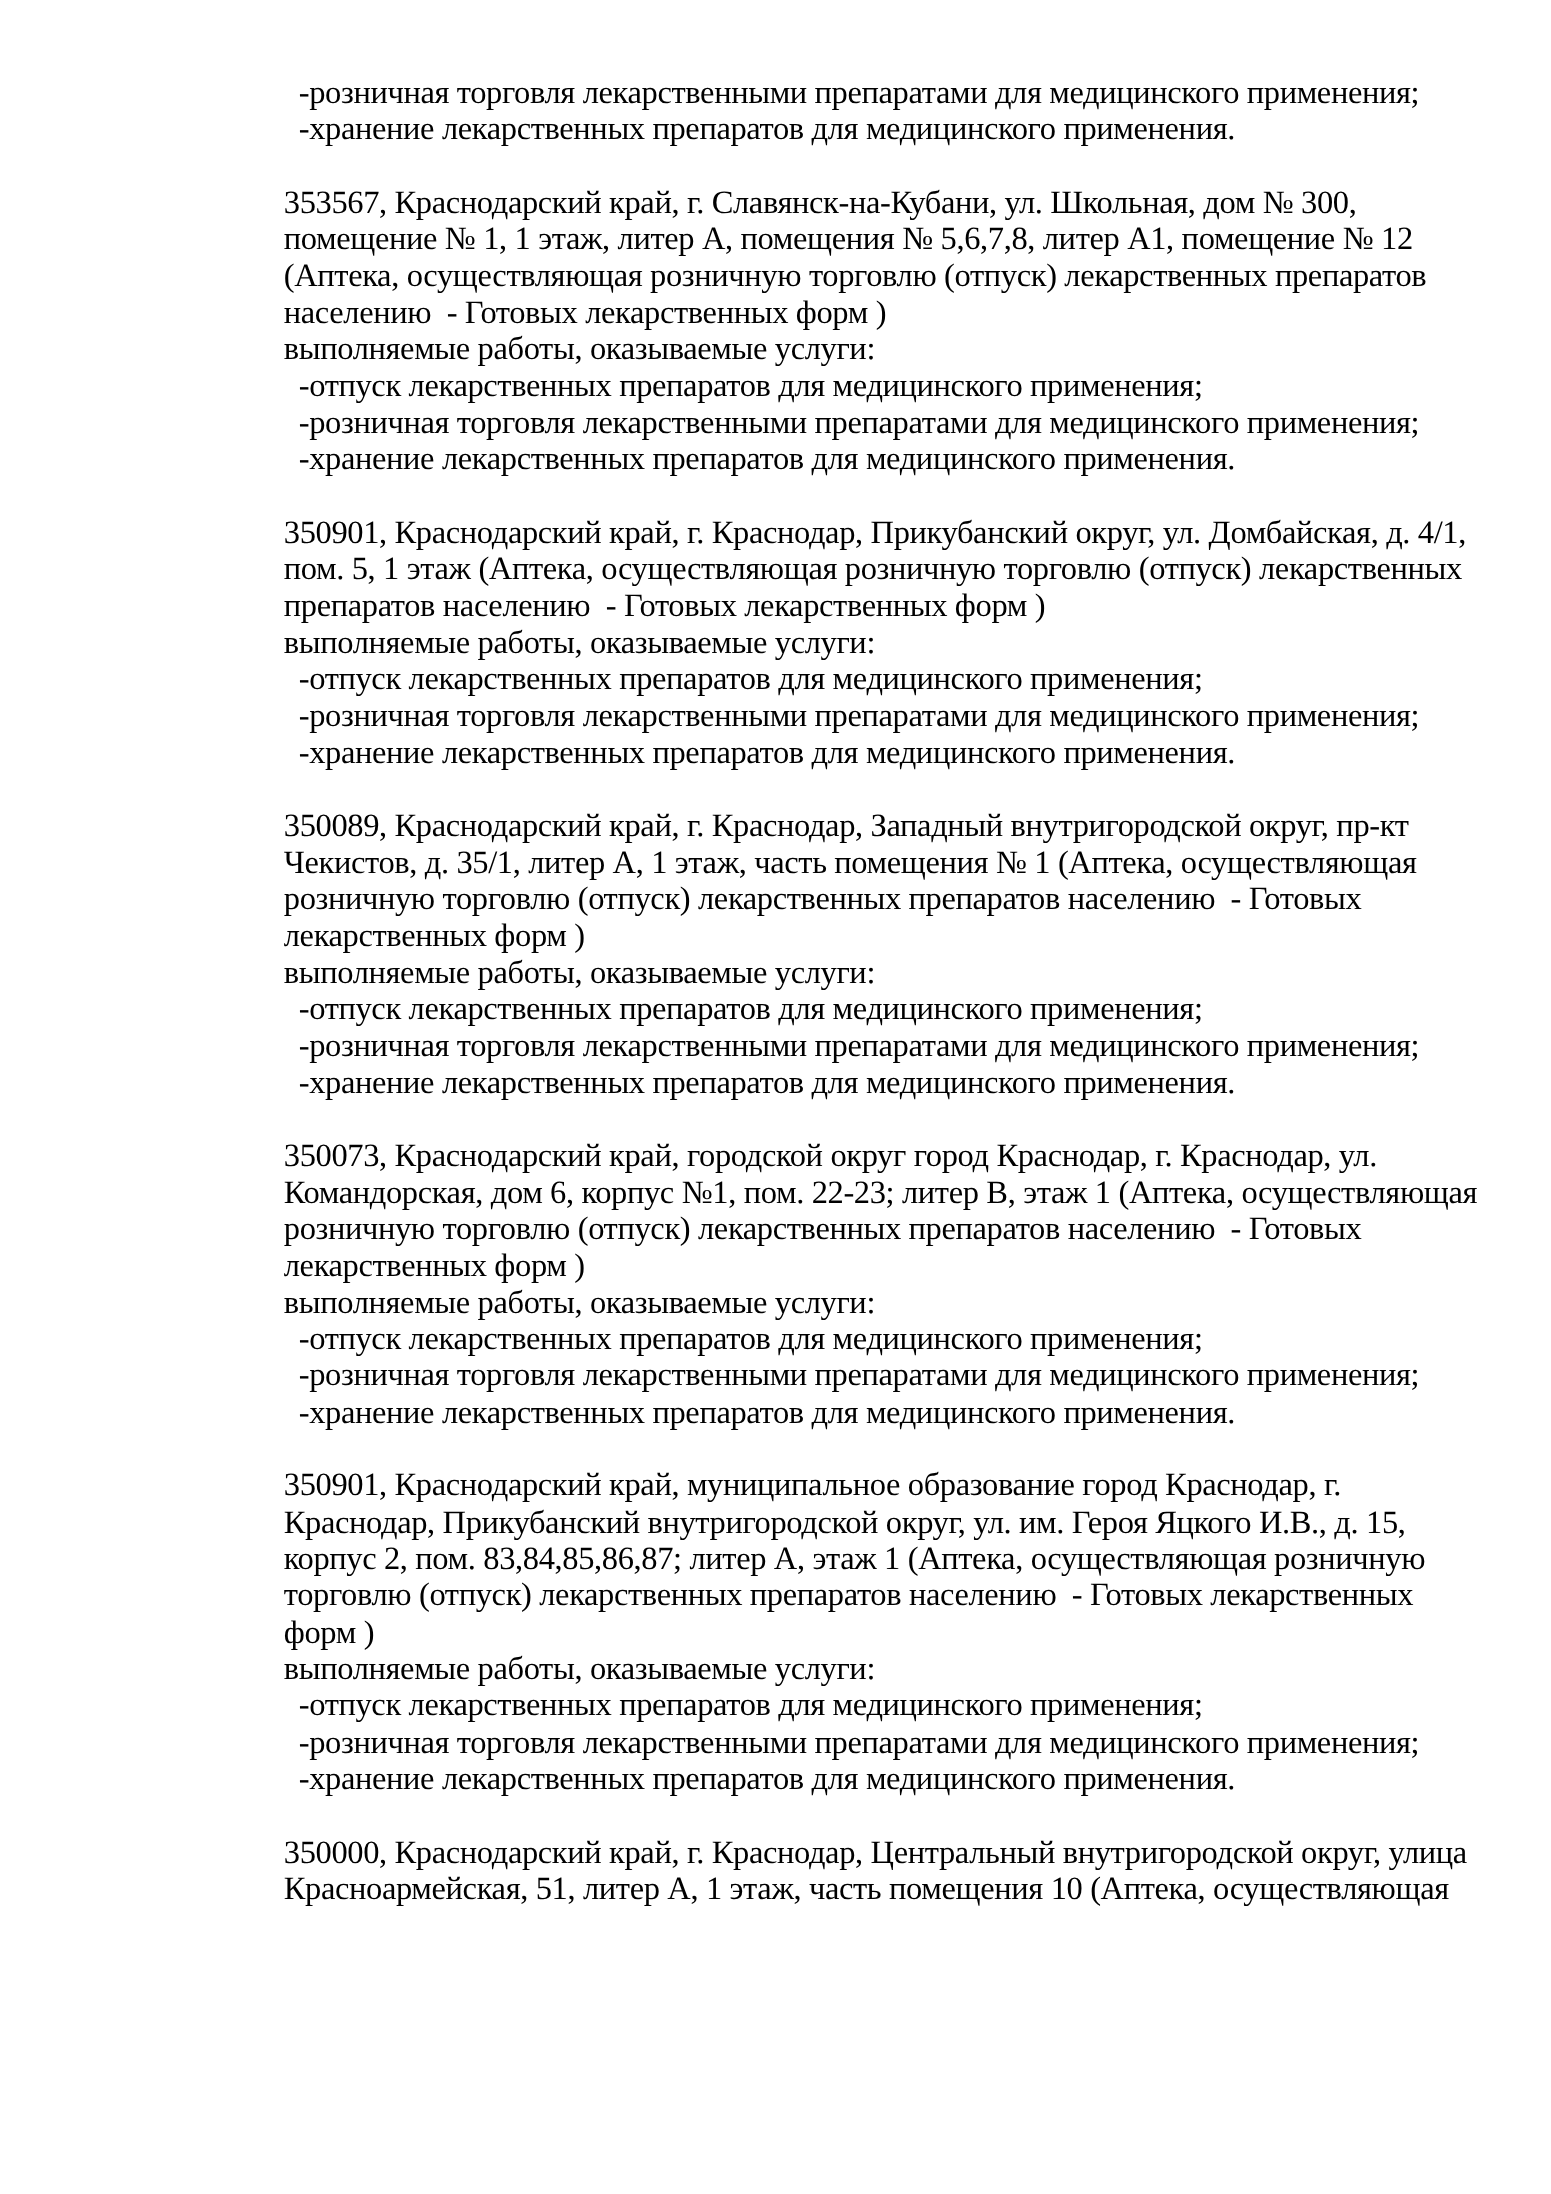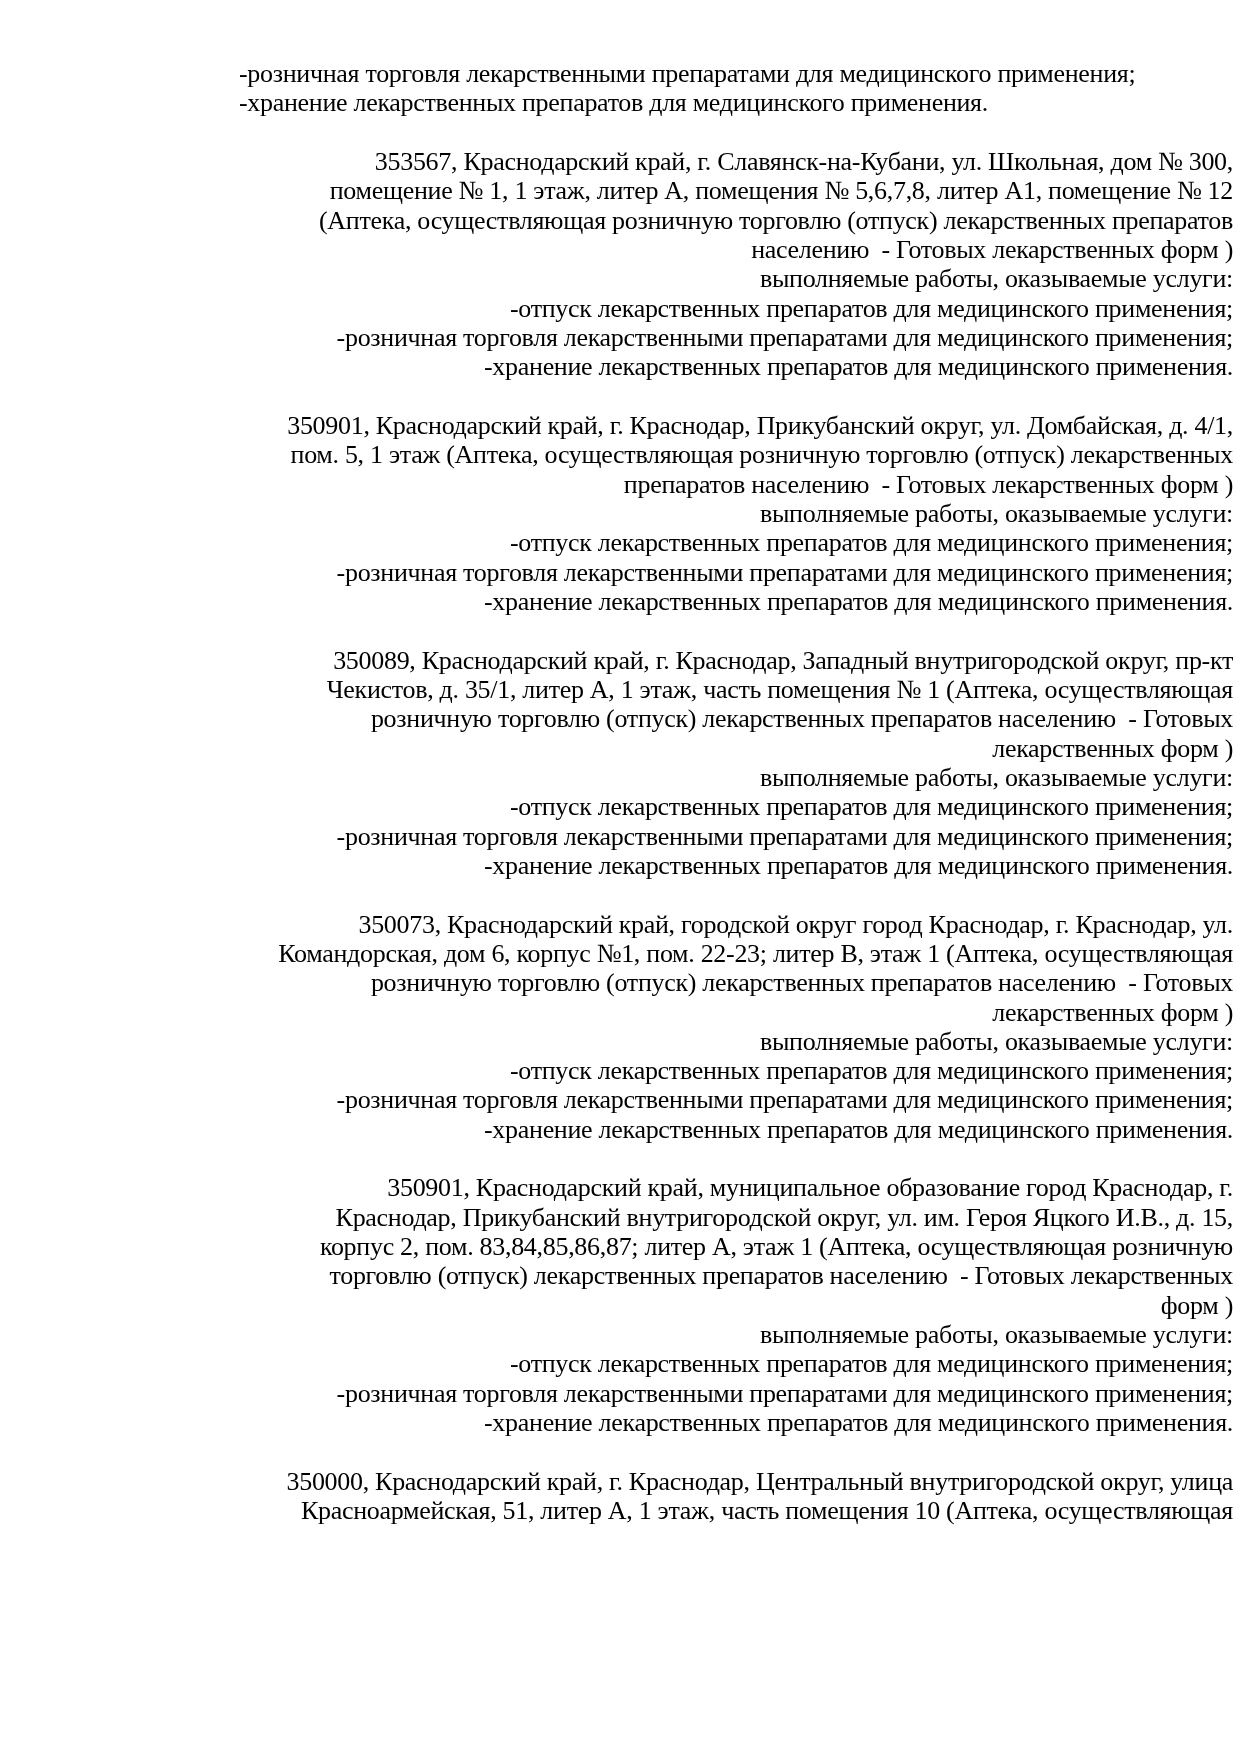--- a/index.html
+++ b/index.html
@@ -25,21 +25,20 @@
     color: #000000;
     font-family: "Liberation Serif", "DejaVu Serif", serif;
     font-size: 26px;
     line-height: 29.33px;
     letter-spacing: -0.3px;
     white-space: pre;
     margin-left: 22px;
   }
   .block + .block {
     margin-top: 29.33px; 
-    text-align: right;
   }
   .line {
     min-height: 29.33px;
   }
   .line.indent {
     padding-left: 12px; 
   }
 </style>
 </head>
 <body>

